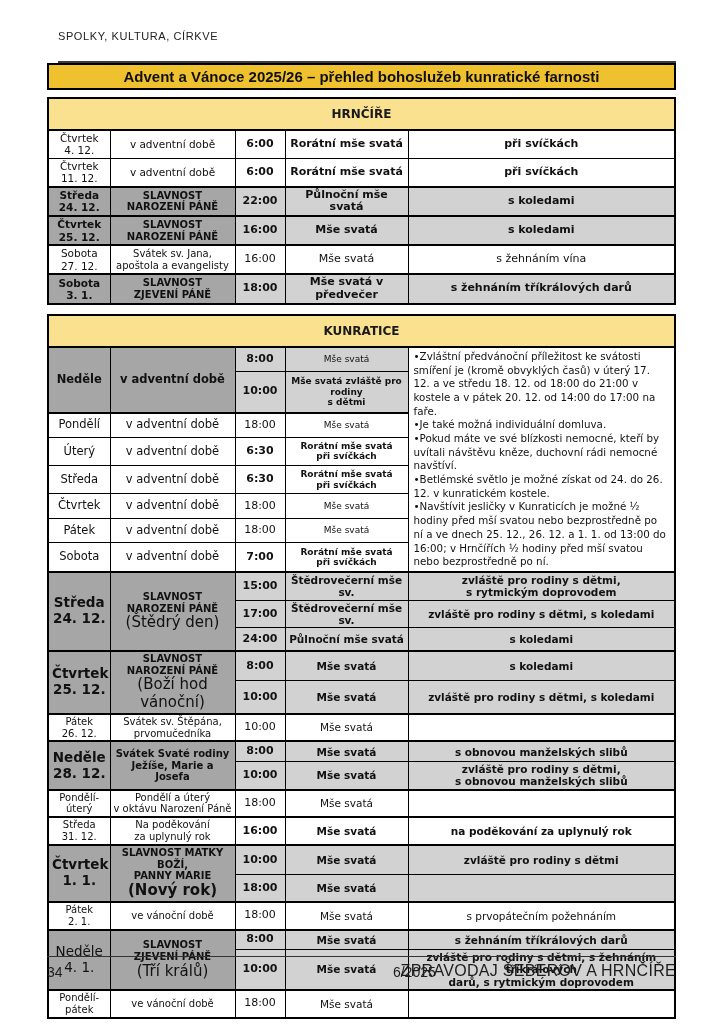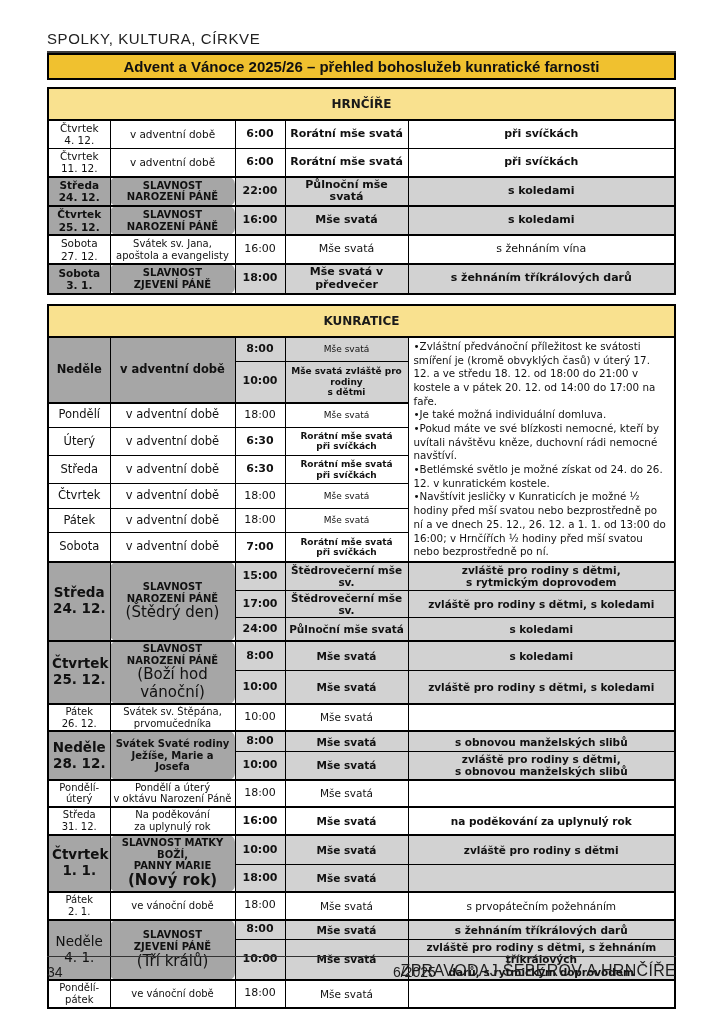--- a/index.html
+++ b/index.html
@@ -1,36 +1,36 @@
 <!DOCTYPE html>
 <html><head>
 <meta charset="utf-8">
 <style>
   html,body{margin:0;padding:0;width:722px;height:1024px;overflow:hidden;background:#fff;}
   body{font-family:"DejaVu Sans",sans-serif;color:#111;}
   .page{box-sizing:border-box;width:722px;height:1024px;padding:30px 46px 0 47px;position:relative;}
 
-  .kicker{font-family:"Liberation Sans",sans-serif;font-size:15px;letter-spacing:.6px;color:#222;
-          padding-bottom:4px;border-bottom:2px solid #3d3d3d;}
+  .kicker{font-family:"Liberation Sans",sans-serif;font-size:11px;letter-spacing:.6px;color:#222;
+          padding-bottom:19px;border-bottom:2px solid #3d3d3d;margin-left:11px;}
   .titlebox{margin-top:17px;background:#c9e4f5;height:46px;display:flex;align-items:center;justify-content:center;}
   .titlebox span{font-family:"Liberation Sans",sans-serif;font-weight:bold;font-size:26px;color:#181e2e;}
   .banner{background:#f0c12f;border:2px solid #000;height:23px;display:flex;align-items:center;justify-content:center;}
   .banner span{font-family:"Liberation Sans",sans-serif;font-weight:bold;font-size:15px;color:#101010;}
 
   table{width:100%;border-collapse:collapse;table-layout:fixed;}
   .tbl{margin-top:7px;border:2px solid #000;}
   th.bar{background:#f9e18f;border:2px solid #000;font-size:12px;font-weight:bold;padding:8px 0;color:#1a1a1a;}
   td{border:1px solid #000;text-align:center;vertical-align:middle;padding:1px 3px;line-height:1.18;overflow:hidden;}
   tr.thick>td{border-top-width:2px;}
   .dk{background:#a6a6a6;}
   .lt{background:#d2d2d2;}
   .b{font-weight:bold;}
   .t9{font-size:9px;}
   .t95{font-size:15px;}
-  .t10{font-size:10px;border-radius:7px;}
+  .t10{font-size:10px;}
   .t105{font-size:10.5px;}
   .t11{font-size:11px;}
   .t115{font-size:11.5px;}
   .xl{font-size:13.5px;font-weight:bold;}
   .xr{font-size:13.5px;}
   .notecell{background:#fff;text-align:left;vertical-align:top;padding:2px 5px;font-size:10.3px;line-height:1.33;}
   .np{margin:0 0 0 0;}
   .footrule{position:absolute;left:47px;right:46px;top:956px;border-top:1.5px solid #333;}
   .pfoot{position:absolute;left:47px;right:46px;top:962px;height:22px;font-family:"Liberation Sans",sans-serif;color:#1c1c1c;}
   .pnum{position:absolute;left:0;top:2px;font-size:14px;}

